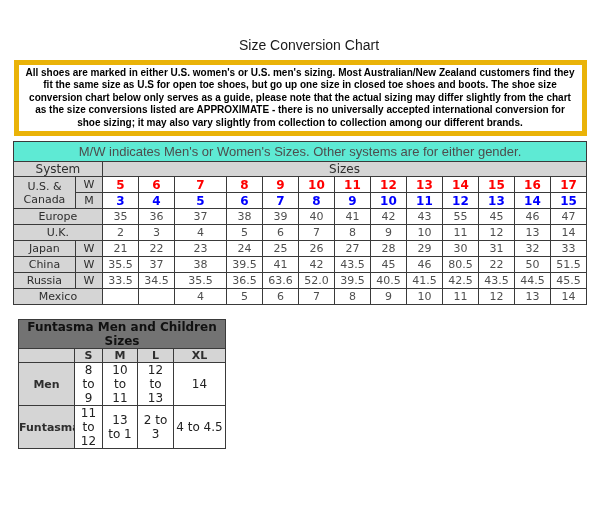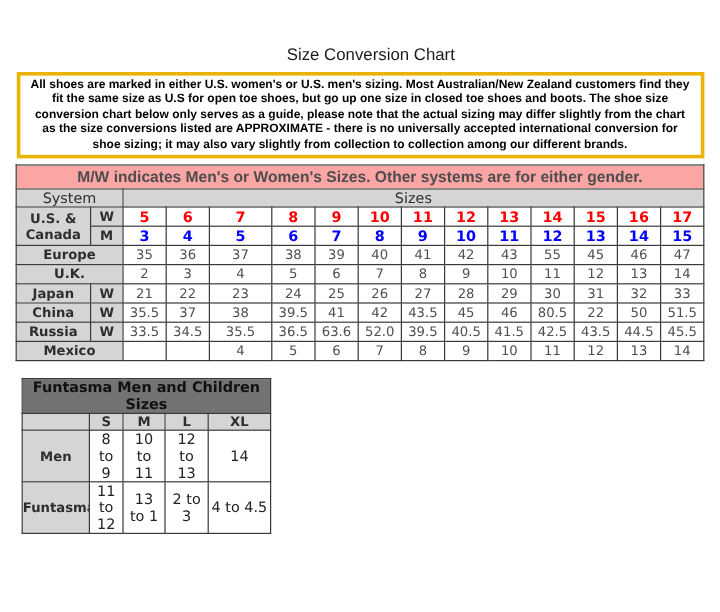--- a/index.html
+++ b/index.html
@@ -14,21 +14,21 @@
     text-align: center;
     font-family: "Liberation Sans", sans-serif;
     font-size: 14px;
     color: #1a1a1a;
     margin-left: 18px;
   }
   .intro-box {
     box-sizing: border-box;
     width: 573px;
     margin: 7px auto 0 auto;
-    border: 3px solid #eab308;
+    border: 5px solid #eab308;
     padding: 2px 6px;
     text-align: center;
     font-family: "Liberation Sans", sans-serif;
     font-weight: bold;
     font-size: 10px;
     line-height: 12.4px;
     color: #000000;
   }
   table { border-collapse: collapse; table-layout: fixed; }
   .conv-table {
@@ -42,36 +42,36 @@
     vertical-align: middle;
     padding: 0;
     height: 15px;
     font-size: 11px;
     color: #4f4f4f;
     overflow: hidden;
   }
   .conv-table td.note {
     height: 19px;
     font-family: "Liberation Sans", sans-serif;
-    font-weight: bold;
+    font-weight: normal;
     font-size: 13px;
     color: #4d4d4d;
-    background: #fca5a5;
+    background: #5eead4;
     white-space: nowrap;
   }
   .conv-table td.hdr {
     height: 14px;
     background: var(--header-bg, #d5d5d5);
     font-weight: normal;
     font-size: 12px;
     color: #2e2e2e;
   }
   .conv-table td.lbl {
     background: var(--header-bg, #d5d5d5);
-    font-weight: bold;
+    font-weight: normal;
     font-size: 11px;
     color: #2e2e2e;
     line-height: 13px;
   }
   .conv-table tr.w-row td:not(.lbl) {
     color: var(--women-color, #ff0000);
     font-weight: bold;
     font-size: 12px;
   }
   .conv-table tr.m-row td:not(.lbl) {

